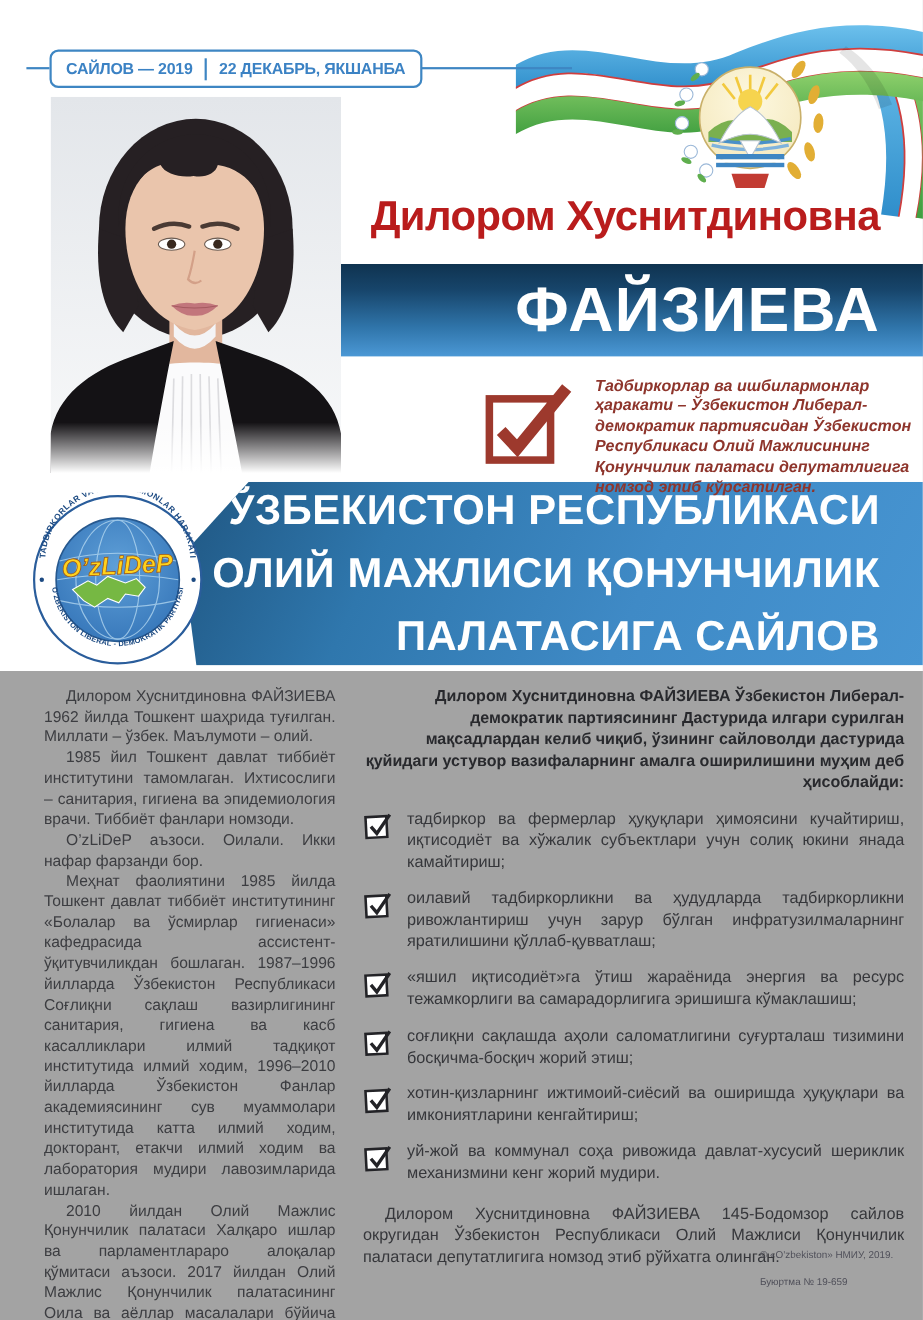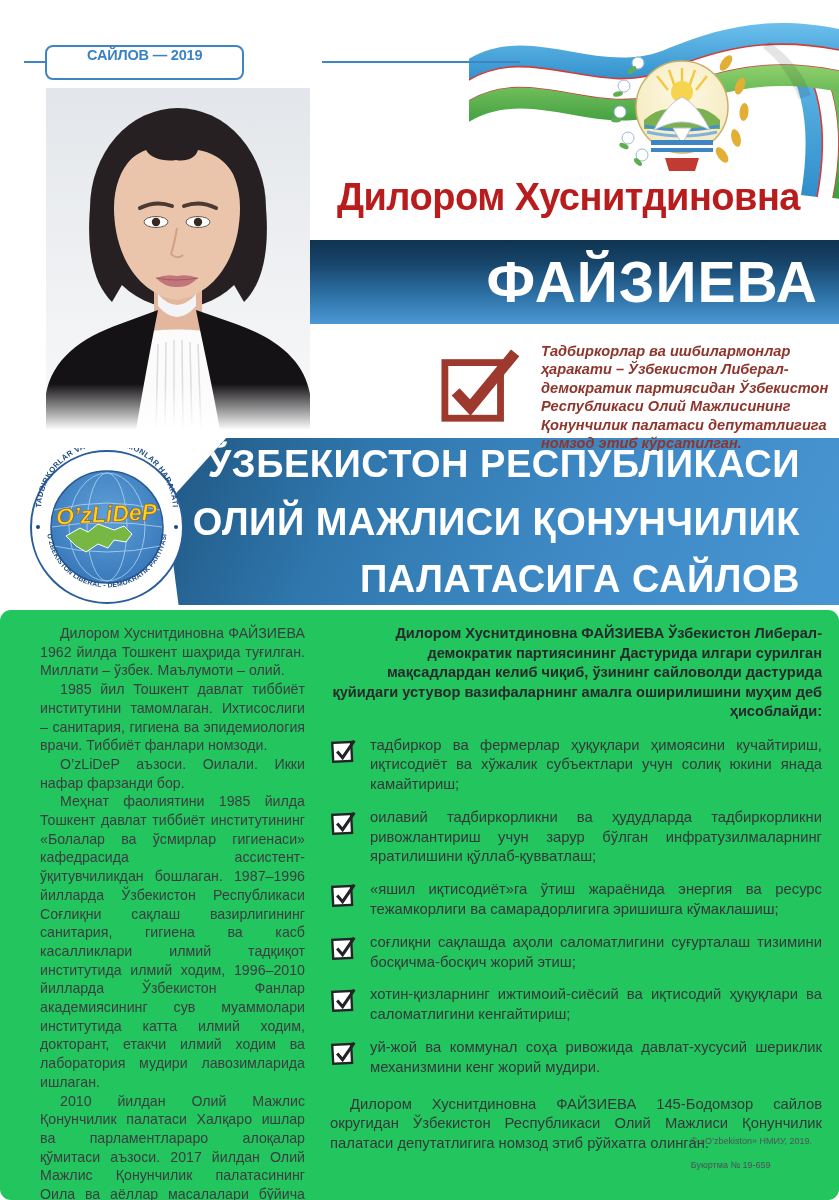--- a/index.html
+++ b/index.html
@@ -10,32 +10,32 @@
     font-family:"Liberation Sans","DejaVu Sans",sans-serif;
   }
   
   .rule{position:absolute;height:2px;background:#3e86c3;top:61px;z-index:1;}
   .rule-left{left:24px;width:21px;}
   .rule-right{left:322px;width:198px;}
   .badge{
     position:absolute;left:45px;top:45px;height:35px;z-index:2;
     display:inline-flex;align-items:center;gap:11px;padding:0 13px;
     background:#fff;border:2px solid #3e86c3;border-radius:8px;
-    color:#3b82c4;font-weight:bold;font-size:14.5px;letter-spacing:-0.2px;white-space:nowrap;flex-direction:column;
+    color:#3b82c4;font-weight:bold;font-size:14.5px;letter-spacing:-0.2px;white-space:nowrap;
   }
   .badge-divider{width:2px;height:20px;background:#3e86c3;}
   
   .given-names{
     position:absolute;right:39px;top:176px;z-index:3;
     font-size:38px;font-weight:bold;color:#b91c1c;letter-spacing:-0.5px;white-space:nowrap;
   }
   .surname-bar{
     position:absolute;left:228px;right:0;top:240px;height:84px;z-index:4;
     background:linear-gradient(180deg,#0f3350 0%,#17456b 28%,#2f74a9 68%,#4b98d5 100%);
-    display:flex;justify-content:flex-end;align-items:center;padding-right:21px;
+    display:flex;justify-content:flex-end;align-items:center;padding-right:39px;
   }
   .surname-bar span{font-size:57px;font-weight:bold;color:#fff;letter-spacing:1px;white-space:nowrap;}
   
   .photo-svg{position:absolute;left:46px;top:88px;width:264px;height:342px;z-index:5;}
   
   .nomination{position:absolute;left:440px;top:338px;width:396px;display:flex;gap:15px;z-index:3;}
   .ballot-svg{width:82px;height:82px;flex:none;margin-top:8px;}
   .nomination p{
     margin:4px;width:299px;font-size:14.6px;line-height:18.4px;
     font-style:italic;font-weight:bold;color:#8e352c;
@@ -46,21 +46,21 @@
     clip-path:polygon(15% 0,100% 0,100% 100%,8.4% 100%,6.6% 40%);
     background:linear-gradient(115deg,#1c4f78 0%,#2f77ad 32%,#3f8ac6 64%,#4795d2 100%);
     display:flex;flex-direction:column;justify-content:space-between;align-items:flex-end;
     padding-right:39px;
   }
   .banner-line{font-size:38px;line-height:52px;font-weight:bold;color:#fff;letter-spacing:0.5px;white-space:nowrap;}
   .logo-svg{position:absolute;left:28px;top:448px;width:158px;height:158px;z-index:6;}
   
   .flag-svg{position:absolute;left:469px;top:0;width:370px;height:215px;z-index:1;}
   
-  .panel{position:absolute;left:0;right:0;top:610px;bottom:0;background:#22c55e;z-index:1;border-radius:11px;}
+  .panel{position:absolute;left:0;right:0;top:610px;bottom:0;background:#a3a3a3;z-index:1;}
   .col-left{position:absolute;left:40px;top:14px;width:265px;color:#3c3d41;
     font-size:14.2px;line-height:18.7px;text-align:justify;}
   .col-left p{margin:0;text-indent:20px;}
   .col-right{position:absolute;left:330px;top:14px;width:492px;color:#36373b;}
   .intro{margin:0 0 14px 0;font-size:14.6px;line-height:19.5px;font-weight:bold;
     text-align:right;color:#28292d;}
   .item{display:flex;gap:13px;margin-bottom:13px;}
   .cbx{width:27px;height:27px;flex:none;margin-top:1px;}
   .item p{margin:0;font-size:14.8px;line-height:19.8px;text-align:justify;}
   .closing{margin:17px 0 0 0;font-size:14.8px;line-height:19.8px;text-align:justify;text-indent:20px;}
@@ -293,21 +293,21 @@
             <rect x="3" y="6" width="21" height="21" fill="#fff" stroke="#232327" stroke-width="2.6" transform="rotate(-3 14 16)"></rect>
             <path d="M8,16 L14,23 L27,4" fill="none" stroke="#232327" stroke-width="3.4"></path>
           </svg>
         <p>соғлиқни сақлашда аҳоли саломатлигини суғурталаш тизимини босқичма-босқич жорий этиш;</p>
       </div>
       <div class="item">
         <svg class="cbx" viewBox="0 0 30 30" aria-hidden="true">
             <rect x="3" y="6" width="21" height="21" fill="#fff" stroke="#232327" stroke-width="2.6" transform="rotate(-3 14 16)"></rect>
             <path d="M8,16 L14,23 L27,4" fill="none" stroke="#232327" stroke-width="3.4"></path>
           </svg>
-        <p>хотин-қизларнинг ижтимоий-сиёсий ва иқтисодий ҳуқуқлари ва саломатлигини кенгайтириш;</p>
+        <p>хотин-қизларнинг ижтимоий-сиёсий ва оширишда ҳуқуқлари ва имкониятларини кенгайтириш;</p>
       </div>
       <div class="item">
         <svg class="cbx" viewBox="0 0 30 30" aria-hidden="true">
             <rect x="3" y="6" width="21" height="21" fill="#fff" stroke="#232327" stroke-width="2.6" transform="rotate(-3 14 16)"></rect>
             <path d="M8,16 L14,23 L27,4" fill="none" stroke="#232327" stroke-width="3.4"></path>
           </svg>
         <p>уй-жой ва коммунал соҳа ривожида давлат-хусусий шериклик механизмини кенг жорий мудири.</p>
       </div>
 
       <p class="closing">Дилором Хуснитдиновна ФАЙЗИЕВА 145-Бодомзор сайлов округидан Ўзбекистон Республикаси Олий Мажлиси Қонунчилик палатаси депутатлигига номзод этиб рўйхатга олинган.</p>

